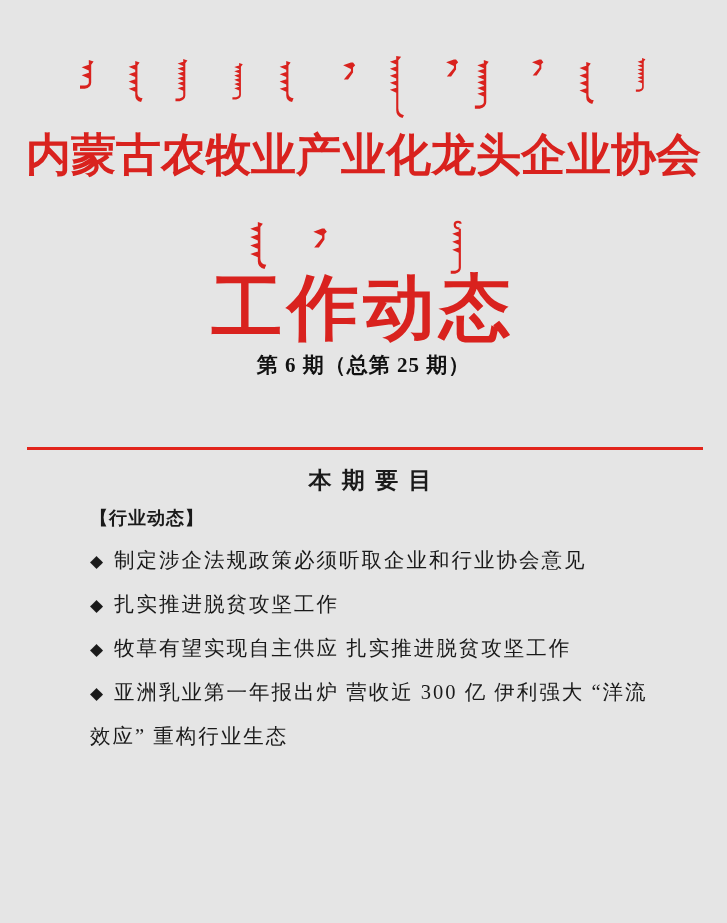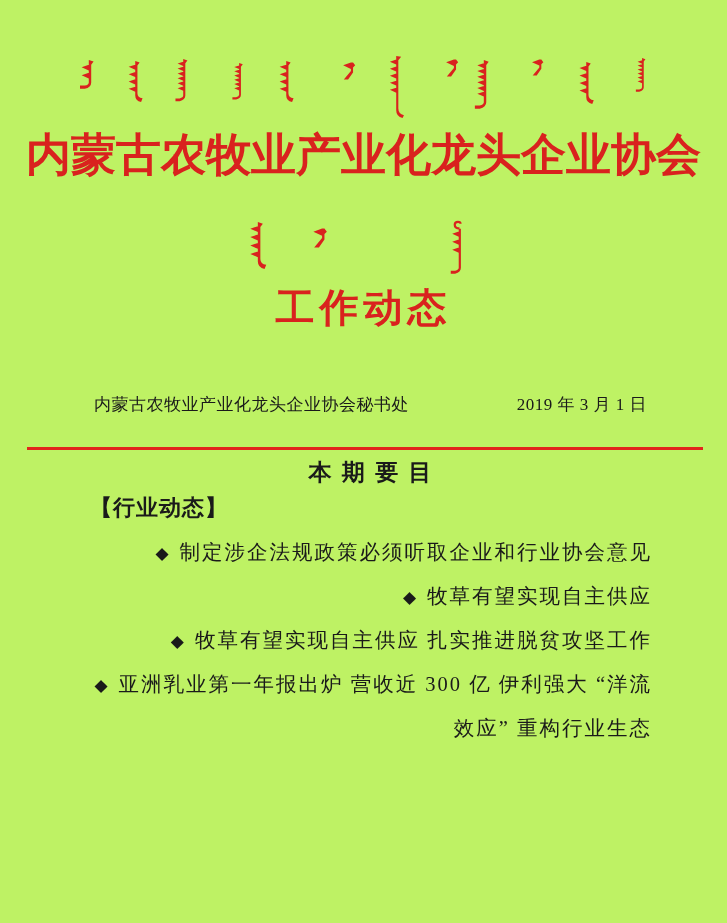--- a/index.html
+++ b/index.html
@@ -1,31 +1,31 @@
 <!DOCTYPE html>
 <html><head>
 <meta charset="utf-8">
 <style>
   html,body{margin:0;padding:0;background:#888;}
   .page{
-    position:relative;width:727px;height:923px;background:#bef264;
+    position:relative;width:727px;height:923px;background:#e5e5e5;
     margin:0 auto;overflow:hidden;
     font-family:"Liberation Serif","DejaVu Serif",serif;
   }
   
   .mg{position:absolute;fill:#d9221e;}
   
   .org-title{
     position:absolute;top:129px;left:0;width:727px;text-align:center;
     font-size:45px;font-weight:bold;color:#d9221e;line-height:52px;
     letter-spacing:0px;white-space:nowrap;
   }
   .bulletin-title{
     position:absolute;top:275px;left:0;width:727px;text-align:center;
-    font-size:39px;font-weight:bold;color:#d9221e;line-height:66px;
+    font-size:71px;font-weight:bold;color:#d9221e;line-height:66px;
     letter-spacing:5px;white-space:nowrap;
   }
   .issue-line{
     position:absolute;top:350px;left:0;width:727px;text-align:center;
     font-size:21px;font-weight:bold;color:#111;line-height:30px;
     letter-spacing:1px;
   }
   .pub-row{
     position:absolute;top:392px;left:94px;width:553px;
     display:flex;justify-content:space-between;align-items:baseline;
@@ -33,28 +33,28 @@
   }
   .red-rule{
     position:absolute;top:447px;left:27px;width:676px;height:3px;
     background:#e2251c;
   }
   
   .toc{position:absolute;top:455px;left:90px;width:562px;color:#1a1a1a;}
   .toc-heading{
     text-align:center;font-family:"Liberation Sans","DejaVu Sans",sans-serif;
     font-size:23px;font-weight:bold;line-height:34px;letter-spacing:2px;
-    margin:0 0 0 0;
+    margin:8px 0 0 0;
   }
   .sec-title{
-    font-family:Liberation Mono, monospace;
-    font-size:22px;font-weight:bold;line-height:42px;letter-spacing:1px;
+    font-family:Liberation Sans, sans-serif;
+    font-size:18px;font-weight:bold;line-height:42px;letter-spacing:1px;
   }
   .toc-item{
-    font-size:20.5px;line-height:42px;letter-spacing:2px;text-align:right;
+    font-size:20.5px;line-height:42px;letter-spacing:2px;text-align:left;
   }
   .diamond{font-size:17px;margin-right:11px;letter-spacing:0;}
 </style>
 </head>
 <body>
 
 <div class="page">
 
   <svg width="0" height="0" style="position:absolute" aria-hidden="true">
     <defs>
@@ -128,38 +128,35 @@
     <svg class="mg" style="left:311px;top:226px" width="19" height="24">
         <use href="#mg-mark"></use>
       </svg>
     <svg class="mg" style="left:446px;top:220px" width="24" height="58">
         <use href="#mg-curl"></use>
       </svg>
   </div>
 
   <div class="bulletin-title">工作动态</div>
 
+  <div class="issue-line">第 6 期（总第 25 期）</div>
 
-  <div class="pub-row">
-    <span>内蒙古农牧业产业化龙头企业协会秘书处</span>
-    <span>2019 年 3 月 1 日</span>
-  </div>
 
   <div class="red-rule"></div>
 
   <div class="toc">
     <div class="toc-heading">本 期 要 目</div>
 
     <div class="sec-title">【行业动态】</div>
 
     <div class="toc-item">
       <span class="diamond">◆</span><span>制定涉企法规政策必须听取企业和行业协会意见</span>
     </div>
     <div class="toc-item">
-      <span class="diamond">◆</span><span>牧草有望实现自主供应</span>
+      <span class="diamond">◆</span><span>扎实推进脱贫攻坚工作</span>
     </div>
     <div class="toc-item">
       <span class="diamond">◆</span><span>牧草有望实现自主供应 扎实推进脱贫攻坚工作</span>
     </div>
 
 
     <div class="toc-item">
       <span class="diamond">◆</span><span>亚洲乳业第一年报出炉 营收近 300 亿 伊利强大 “洋流效应” 重构行业生态</span>
     </div>
   </div>

